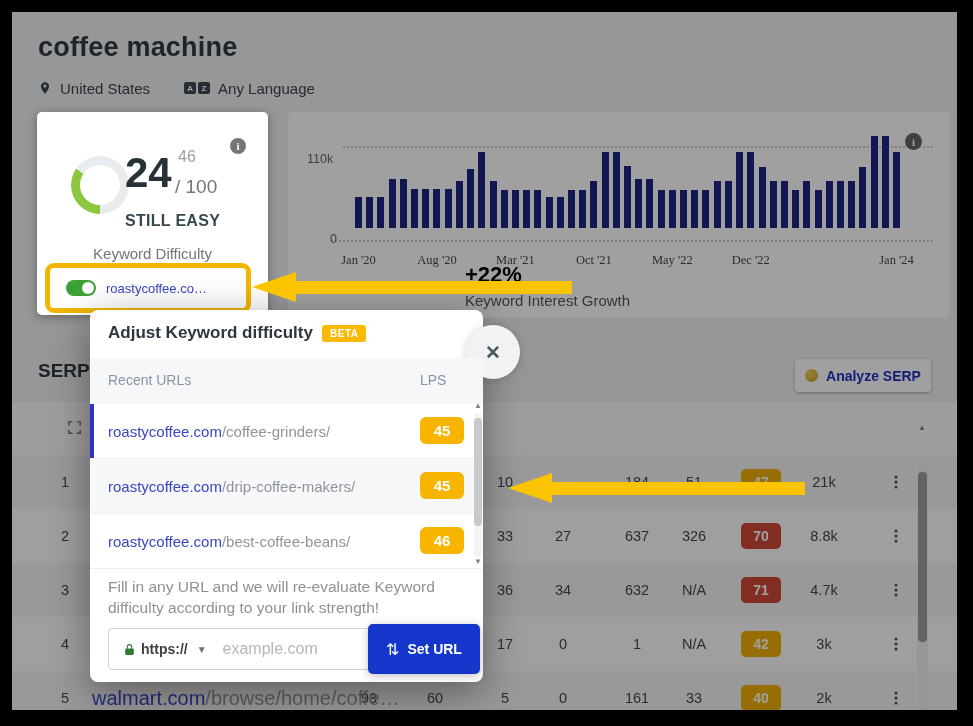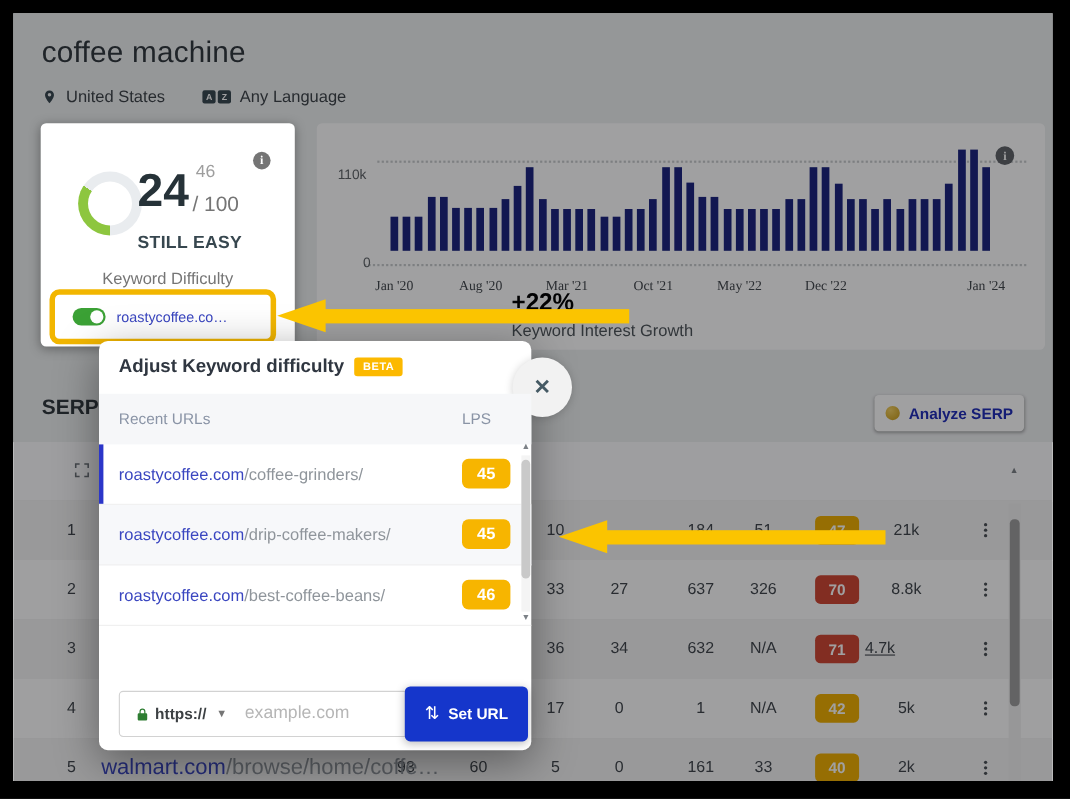--- a/index.html
+++ b/index.html
@@ -3,21 +3,21 @@
 <meta charset="utf-8">
 <style>
   html,body{margin:0;padding:0;background:#000;}
   #stage{position:relative;width:973px;height:726px;background:#000;overflow:hidden;
          font-family:"Liberation Sans",sans-serif;}
   #screen{position:absolute;left:12px;top:12px;width:945px;height:698px;background:#eef0f1;overflow:hidden;}
   .abs{position:absolute;}
   
   #dim{position:absolute;inset:0;background:rgba(5,5,8,0.38);z-index:10;}
   
-  .page-title{left:26px;top:20px;font-size:27px;font-weight:normal;color:#30373d;letter-spacing:.2px;}
+  .page-title{left:26px;top:20px;font-size:27px;font-weight:bold;color:#30373d;letter-spacing:.2px;}
   .meta-row{left:26px;top:66px;height:20px;display:flex;align-items:center;gap:8px;color:#3c4348;font-size:15px;}
   .meta-gap{width:18px;}
   
   #kd-card{left:25px;top:100px;width:231px;height:203px;background:#fff;border-radius:5px;
            box-shadow:0 2px 10px rgba(0,0,0,.35);z-index:20;}
   .gauge{left:34px;top:44px;width:58px;height:58px;border-radius:50%;
          background:conic-gradient(from 180deg,#8dc63f 0 124deg,#e9ecef 124deg 360deg);}
   .gauge-hole{left:9px;top:9px;width:40px;height:40px;border-radius:50%;background:#fff;}
   .kd-big{left:88px;top:40px;font-size:42px;font-weight:bold;color:#263238;line-height:1;}
   .kd-small{left:141px;top:36px;font-size:16px;color:#9e9e9e;}
@@ -253,35 +253,35 @@
               <i></i>
               <i></i>
             </span>
           </div>
           <div class="trow odd" style="top: 161px;">
             <span class="cell" style="left: 53px;">3</span>
             <span class="cell" style="left: 493px;">36</span>
             <span class="cell" style="left: 551px;">34</span>
             <span class="cell" style="left: 625px;">632</span>
             <span class="cell" style="left: 682px;">N/A</span>
-            <span class="cell" style="left: 788px; text-decoration: underline;">4.7k</span>
+            <span class="cell" style="left: 812px;">4.7k</span>
             <span class="lps-badge lps-hard">71</span>
             <span class="kebab">
               <i></i>
               <i></i>
               <i></i>
             </span>
           </div>
           <div class="trow even" style="top: 215px;">
             <span class="cell" style="left: 53px;">4</span>
             <span class="cell" style="left: 493px;">17</span>
             <span class="cell" style="left: 551px;">0</span>
             <span class="cell" style="left: 625px;">1</span>
             <span class="cell" style="left: 682px;">N/A</span>
-            <span class="cell" style="left: 812px;">5k</span>
+            <span class="cell" style="left: 812px;">3k</span>
             <span class="lps-badge lps-medium">42</span>
             <span class="kebab">
               <i></i>
               <i></i>
               <i></i>
             </span>
           </div>
           <div class="trow odd" style="top: 269px;">
             <span class="cell" style="left: 53px;">5</span>
             <span class="cell" style="left: 357px;">93</span>
@@ -351,20 +351,21 @@
             <span class="m-url"><span class="u-dom">roastycoffee.com</span><span class="u-path">/best-coffee-beans/</span></span>
             <span class="m-badge">46</span>
           </div>
         </div>
     <div class="abs m-scroll">
       <span class="abs scroll-arrow" style="left:0;top:-4px;">▲</span>
       <div class="track"></div>
           <div class="thumb"></div>
       <span class="abs scroll-arrow" style="left:0;top:152px;">▼</span>
     </div>
+    <div class="abs m-desc">Fill in any URL and we will re-evaluate Keyword difficulty according to your link strength!</div>
     <div class="abs m-inputbox">
       <span class="proto">
         <span class="svgicon">
           <svg width="13" height="13" viewBox="0 0 24 24">
                 <path fill="#2e7d32" d="M12 2a5 5 0 0 0-5 5v3H6a2 2 0 0 0-2 2v8a2 2 0 0 0 2 2h12a2 2 0 0 0 2-2v-8a2 2 0 0 0-2-2h-1V7a5 5 0 0 0-5-5zm-3 8V7a3 3 0 1 1 6 0v3H9z"></path>
               </svg>
         </span>
         <span>https://</span>
         <span class="caret">▼</span>
       </span>

